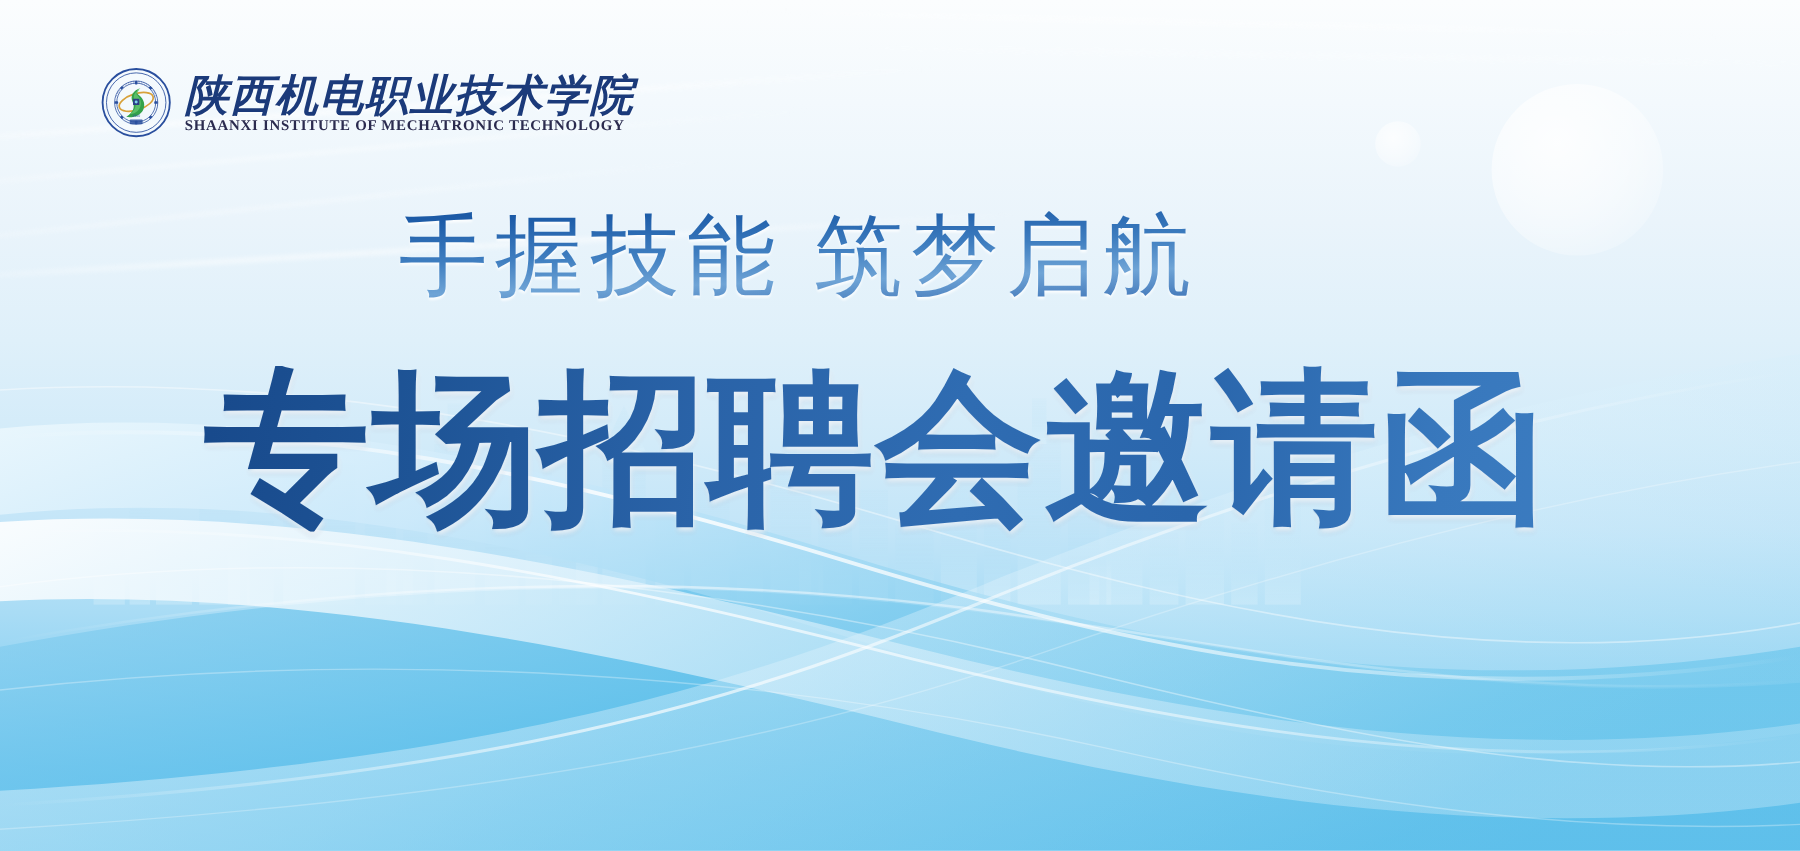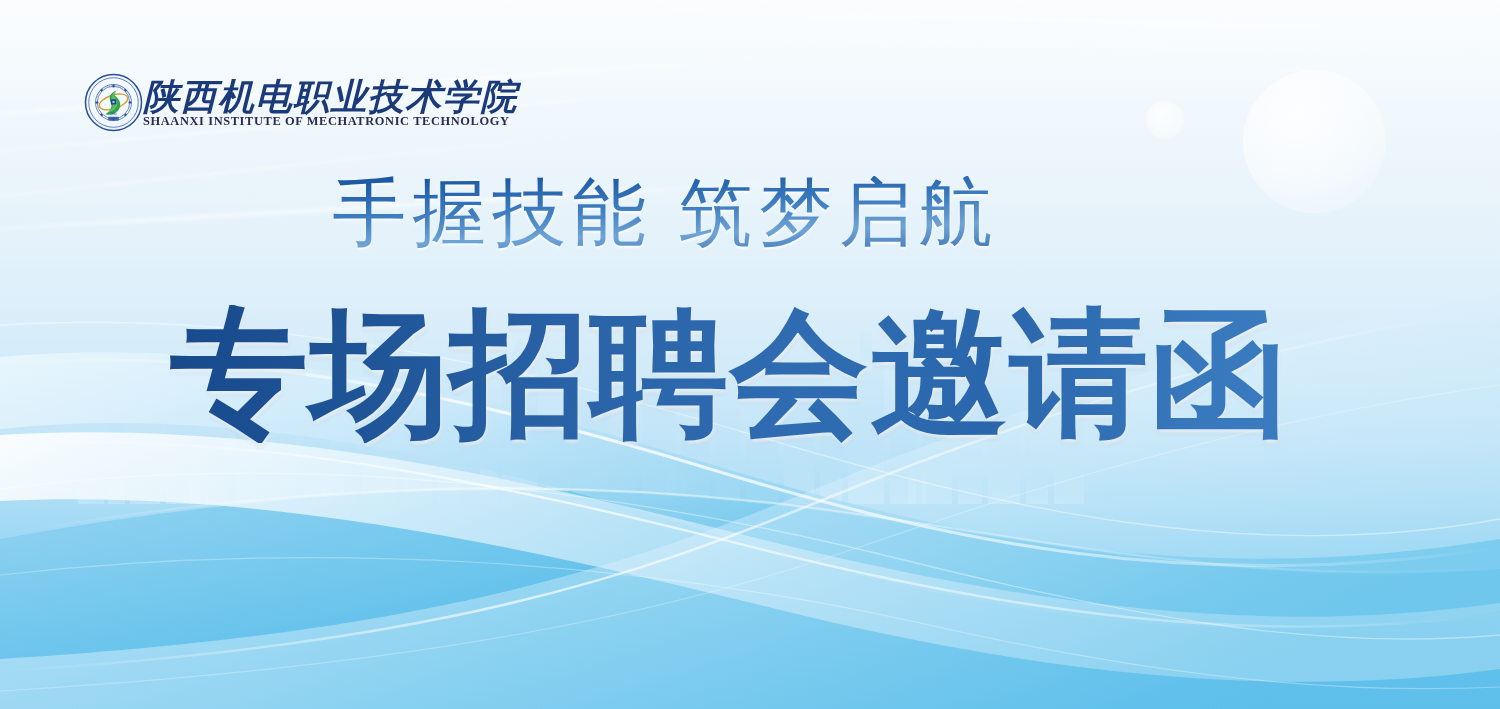--- a/index.html
+++ b/index.html
@@ -90,23 +90,24 @@
     left: 0;
     bottom: 0;
     width: 1500px;
     height: 470px;
   }
 
   
   #logo-block {
     position: absolute;
     left: 84px;
-    top: 73px;
+    top: 56px;
     display: flex;
     align-items: center;
+    gap: 11px;
   }
   #logo-mark {
     width: 59px;
     height: 59px;
     flex: 0 0 59px;
   }
   #logo-text {
     display: flex;
     flex-direction: column;
     justify-content: center;

